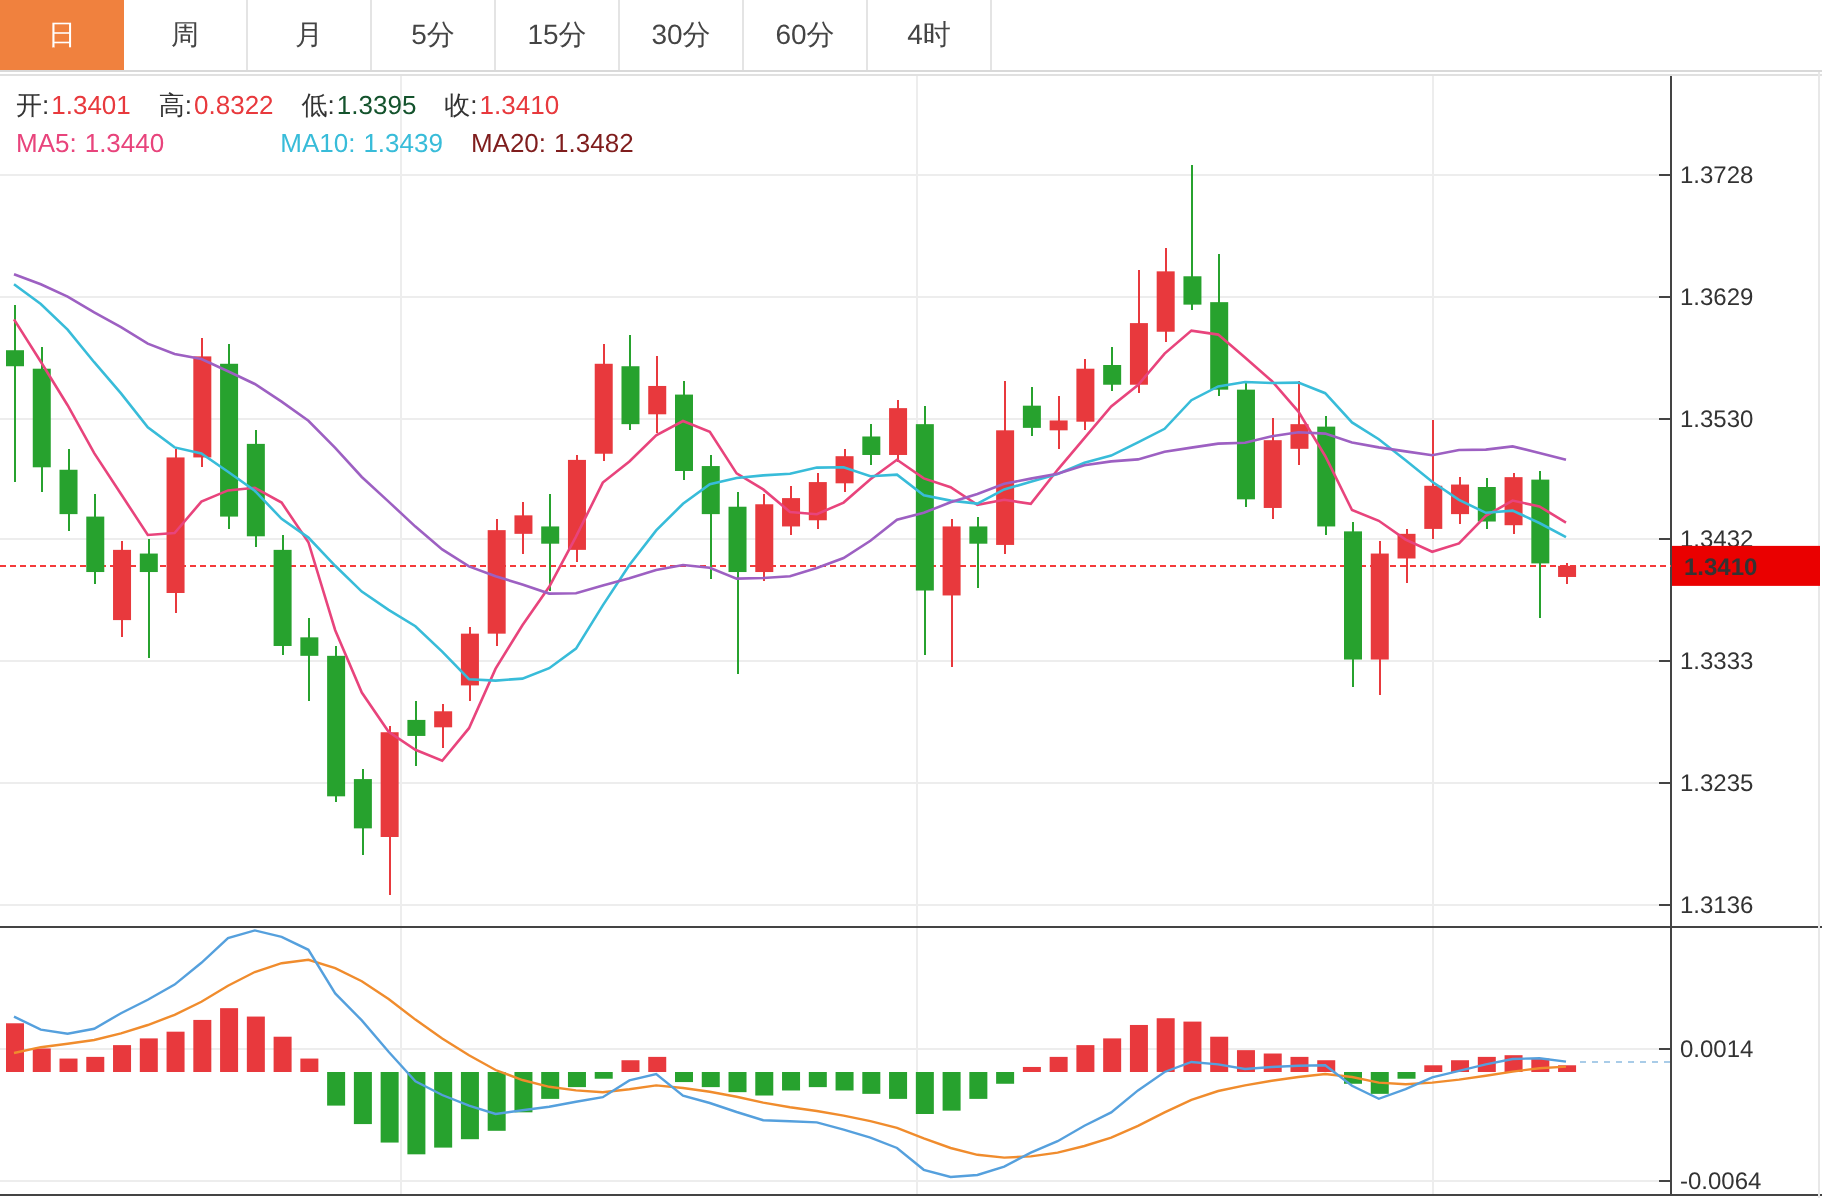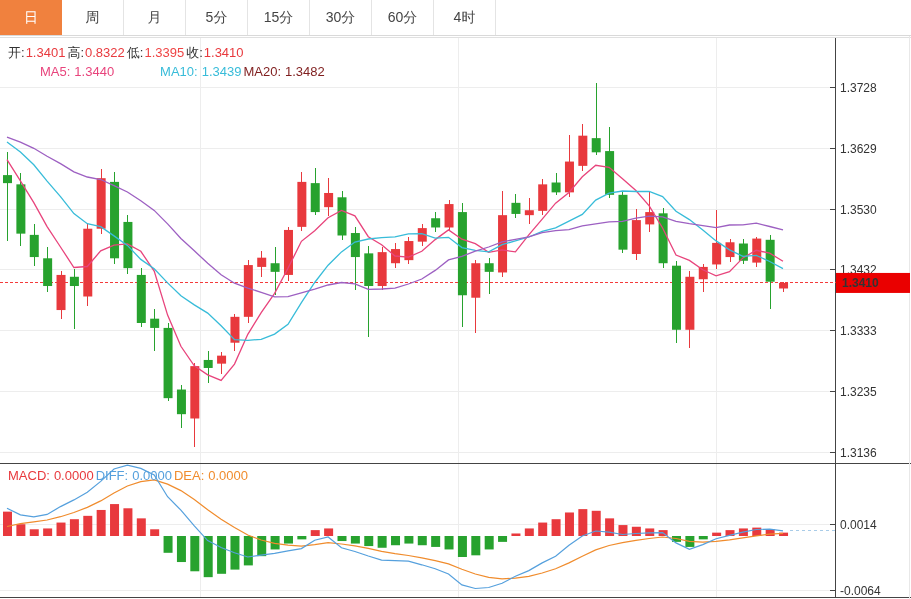--- a/index.html
+++ b/index.html
@@ -9,21 +9,21 @@
   svg#chart{position:absolute;top:0;left:0;z-index:1;}
   svg text{font-family:"Liberation Sans",sans-serif;font-size:12px;fill:#333;}
 
   .tabbar{position:absolute;top:0;left:0;width:911px;height:36px;z-index:3;
           display:flex;background:#fff;border-bottom:1px solid #d9d9d9;box-sizing:border-box;}
   .tab{width:62px;height:35px;line-height:35px;text-align:center;font-size:14px;
        color:#444;border-right:1px solid #e4e4e4;box-sizing:border-box;cursor:pointer;
        user-select:none;}
   .tab.active{color:#fff;border-right:none;}
 
-  .legend{position:absolute;left:8px;z-index:2;display:flex;gap:2px;
+  .legend{position:absolute;left:8px;z-index:2;display:flex;gap:14px;
           font-size:13px;white-space:nowrap;}
   .legend-ohlc{top:44px;}
   .legend-ma{top:64px;}
   .legend-macd{top:468px;}
   .pair .lbl{color:#333;}
   .legend-ma .pair span + span,
   .legend-macd .pair span + span{margin-left:4px;}
   .legend-ohlc .pair span + span{margin-left:1px;}
 </style>
 </head>
@@ -262,29 +262,24 @@
       <div class="tab">5分</div>
       <div class="tab">15分</div>
       <div class="tab">30分</div>
       <div class="tab">60分</div>
       <div class="tab">4时</div>
     </div>
 
   <div class="legend legend-ohlc">
     <span class="pair"><span class="lbl">开:</span><span style="color: rgb(232, 57, 61);">1.3401</span></span>
     <span class="pair"><span class="lbl">高:</span><span style="color: rgb(232, 57, 61);">0.8322</span></span>
-    <span class="pair"><span class="lbl">低:</span><span style="color: #ef4444;">1.3395</span></span>
+    <span class="pair"><span class="lbl">低:</span><span style="color: #14532d;">1.3395</span></span>
     <span class="pair"><span class="lbl">收:</span><span style="color: rgb(232, 57, 61);">1.3410</span></span>
   </div>
 
   <div class="legend legend-ma">
-    <span class="pair" style="color: rgb(232, 68, 124); margin-left: 32px;"><span>MA5:</span><span>1.3440</span></span>
+    <span class="pair" style="color: rgb(232, 68, 124);"><span>MA5:</span><span>1.3440</span></span>
     <span class="pair" style="color: rgb(56, 188, 217); margin-left: 44px;"><span>MA10:</span><span>1.3439</span></span>
     <span class="pair" style="color: #7f1d1d;"><span>MA20:</span><span>1.3482</span></span>
   </div>
 
-  <div class="legend legend-macd">
-    <span class="pair" style="color: rgb(232, 57, 61);"><span>MACD:</span><span>0.0000</span></span>
-    <span class="pair" style="color: rgb(85, 160, 221);"><span>DIFF:</span><span>0.0000</span></span>
-    <span class="pair" style="color: rgb(240, 140, 45);"><span>DEA:</span><span>0.0000</span></span>
-  </div>
 
 </div>
 
 </body></html>

